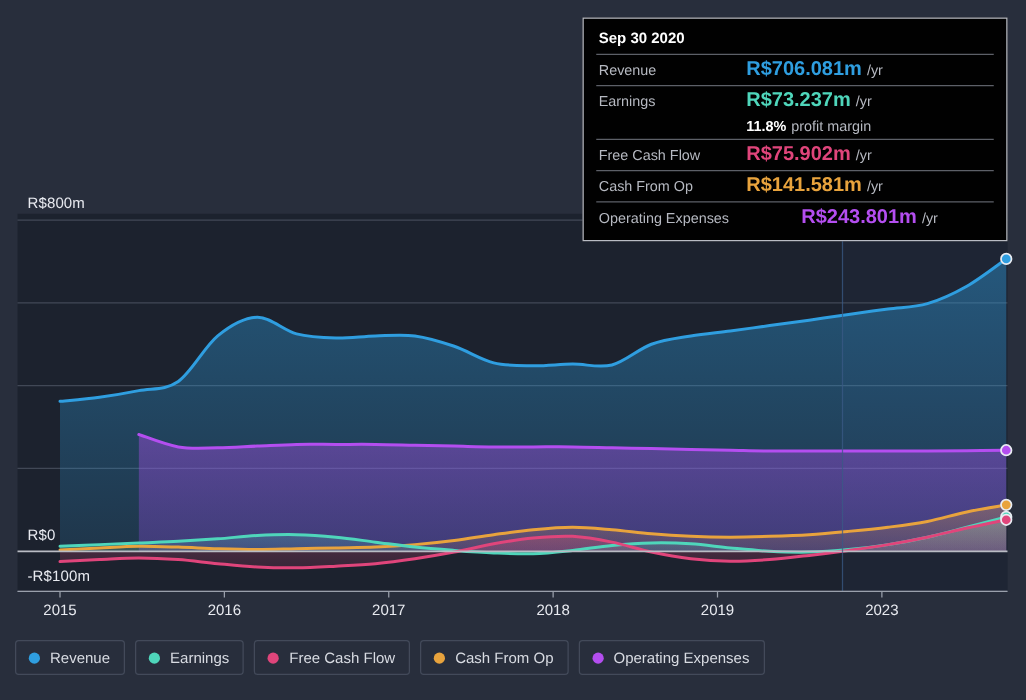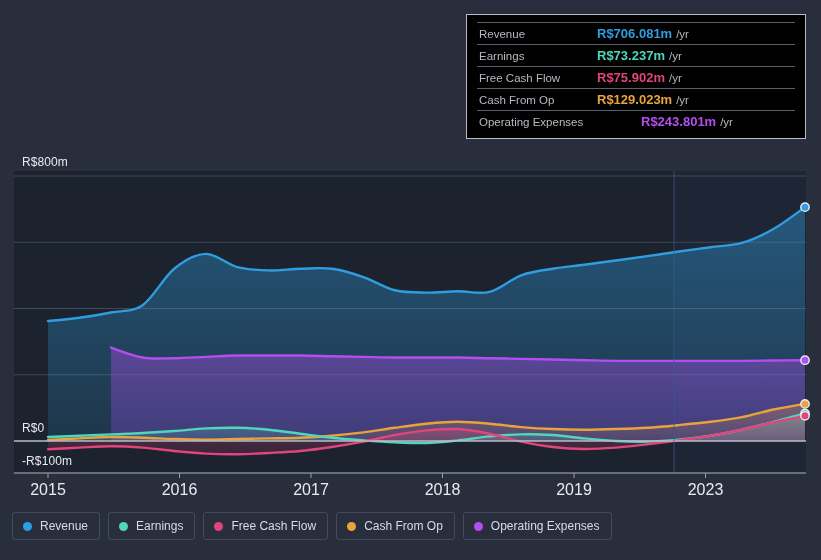--- a/index.html
+++ b/index.html
@@ -33,21 +33,21 @@
     pointer-events: none;
   }
   #y-label-top  { left: 22px; top: 155px; }
   #y-label-zero { left: 22px; top: 421px; }
   #y-label-neg  { left: 22px; top: 454px; }
 
   .x-tick-label {
     position: absolute;
     top: 481px;
     color: #e8eaf0;
-    font-size: 16px;
+    font-size: 12px;
     transform: translateX(-50%);
     white-space: nowrap;
   }
 
   
   #tooltip {
     position: absolute;
     left: 466px; top: 14px;
     width: 340px;
     background: #010101;
@@ -67,21 +67,21 @@
     border-top: 1px solid #5d6068;
     padding: 3px 2px 3px 2px;
     min-height: 17px;
   }
   .tip-row.no-rule { border-top: none; }
   .tip-key {
     color: #b6b9c1;
     flex: 0 0 118px;
     font-size: 11.5px;
   }
-  .tip-val { font-weight: bold; font-size: 13px; }
+  .tip-val { font-weight: bold; font-size: 16px; }
   .tip-unit { color: #b6b9c1; font-weight: normal; margin-left: 4px; font-size: 11.5px; }
   .tip-sub { color: #ffffff; font-weight: bold; font-size: 11.5px; }
   .tip-sub-unit { color: #b6b9c1; font-weight: normal; margin-left: 4px; }
 
   
   #legend {
     position: absolute;
     left: 12px; top: 512px;
     display: flex;
     gap: 8px;
@@ -193,36 +193,41 @@
         <div class="x-tick-label" style="left: 48px;">2015</div>
         <div class="x-tick-label" style="left: 179.5px; text-align: right;">2016</div>
         <div class="x-tick-label" style="left: 311px;">2017</div>
         <div class="x-tick-label" style="left: 442.5px;">2018</div>
         <div class="x-tick-label" style="left: 574px;">2019</div>
         <div class="x-tick-label" style="left: 705.5px;">2023</div>
       </div>
   </div>
 
   <div id="tooltip">
+    <div id="tooltip-title">Sep 30 2020</div>
     <div id="tooltip-rows">
         <div class="tip-row">
           <div class="tip-key">Revenue</div>
           <div><span class="tip-val" style="color: rgb(47, 158, 224);">R$706.081m</span><span class="tip-unit">/yr</span></div>
         </div>
         <div class="tip-row">
           <div class="tip-key">Earnings</div>
           <div><span class="tip-val" style="color: rgb(79, 214, 187);">R$73.237m</span><span class="tip-unit">/yr</span></div>
         </div>
+        <div class="tip-row no-rule">
+          <div class="tip-key"></div>
+          <div><span class="tip-sub" style="color: rgb(255, 255, 255);">11.8%</span><span class="tip-unit tip-sub-unit">profit margin</span></div>
+        </div>
         <div class="tip-row">
           <div class="tip-key">Free Cash Flow</div>
           <div><span class="tip-val" style="color: rgb(224, 69, 123);">R$75.902m</span><span class="tip-unit">/yr</span></div>
         </div>
         <div class="tip-row">
           <div class="tip-key">Cash From Op</div>
-          <div><span class="tip-val" style="color: rgb(232, 163, 61);">R$129.023m</span><span class="tip-unit">/yr</span></div>
+          <div><span class="tip-val" style="color: rgb(232, 163, 61);">R$141.581m</span><span class="tip-unit">/yr</span></div>
         </div>
         <div class="tip-row">
           <div class="tip-key">Operating Expenses</div>
           <div><span class="tip-val" style="color: rgb(180, 78, 240); margin-left: 44px;">R$243.801m</span><span class="tip-unit">/yr</span></div>
         </div>
       </div>
   </div>
 
   <div id="legend">
       <div class="legend-item">

